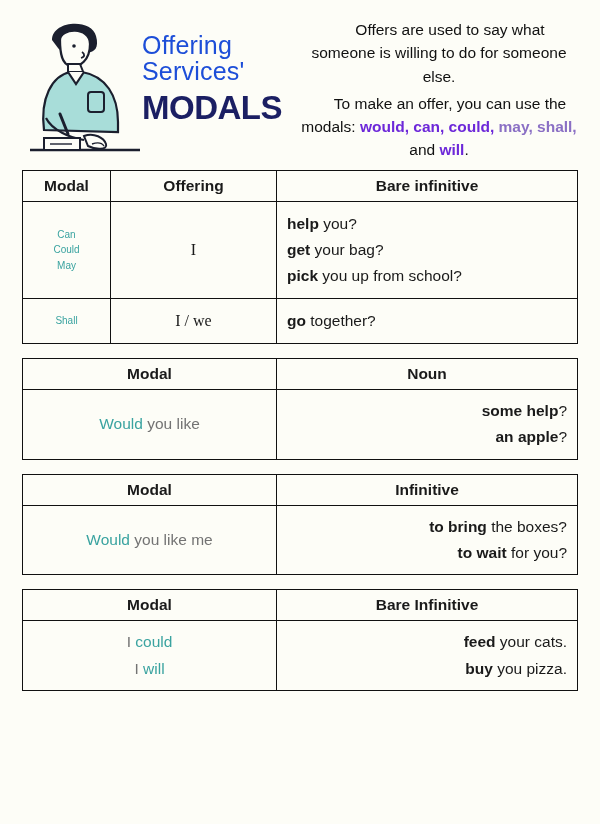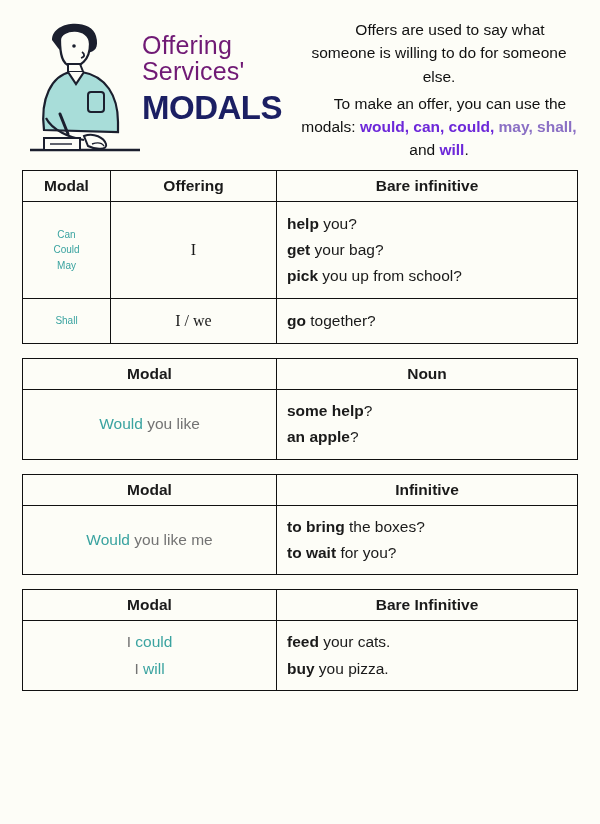--- a/index.html
+++ b/index.html
@@ -35,21 +35,21 @@
     width: 120px;
     height: 160px;
     flex: 0 0 120px;
     position: relative;
   }
   .title-block {
     flex: 0 0 150px;
     padding-top: 22px;
   }
   .title-line1 {
-    color: #701a75;
+    color: #1d4ed8;
     font-size: 25px;
     line-height: 1.05;
     font-weight: 400;
     letter-spacing: 0.2px;
   }
   .title-line2 {
     color: #1b1f63;
     font-size: 33px;
     font-weight: 700;
     letter-spacing: -0.5px;
@@ -124,21 +124,21 @@
 
   .t2 col.c1, .t3 col.c1, .t4 col.c1 { width: 254px; }
 
   .phrase-cell {
     text-align: center;
     color: #3aa3a0;
     font-size: 15.5px;
   }
   .phrase-cell .blk { color: #737373; }
   .phrase-stack { line-height: 1.7; }
-  .ex-cell { line-height: 1.7; padding-top: 8px; padding-bottom: 8px; }
+  .ex-cell { line-height: 1.7; padding-top: 8px; padding-bottom: 8px; text-align: right; }
 </style>
 </head>
 <body>
 
 <div class="page">
 
   <div class="header">
 
     <div class="illus">
       <svg width="120" height="160" viewBox="0 0 120 160" aria-hidden="true">

